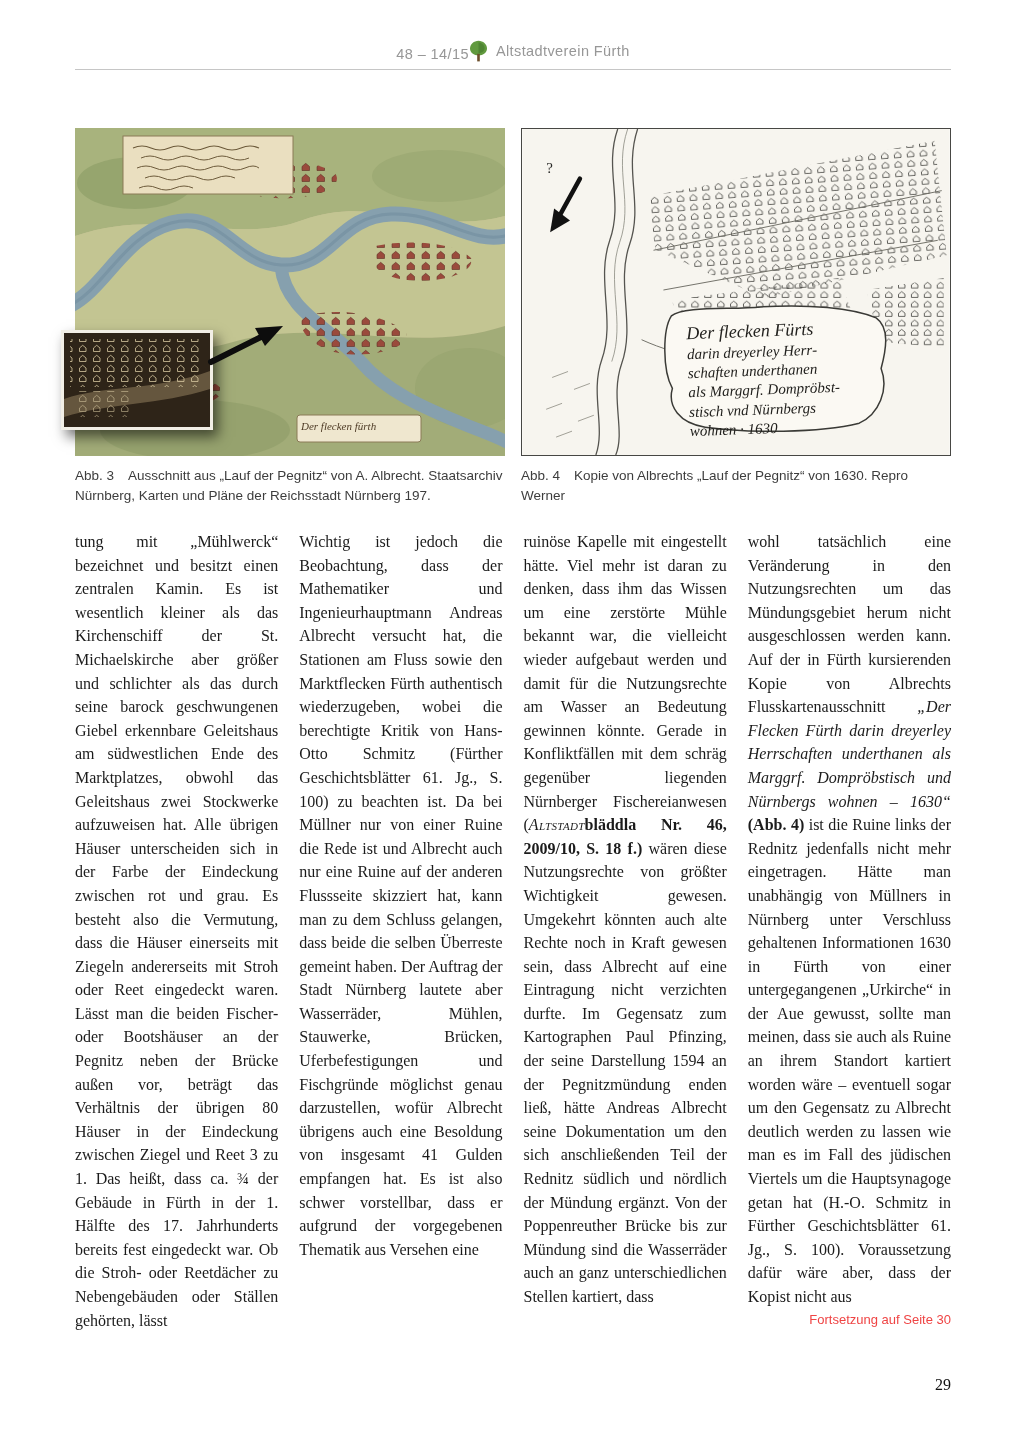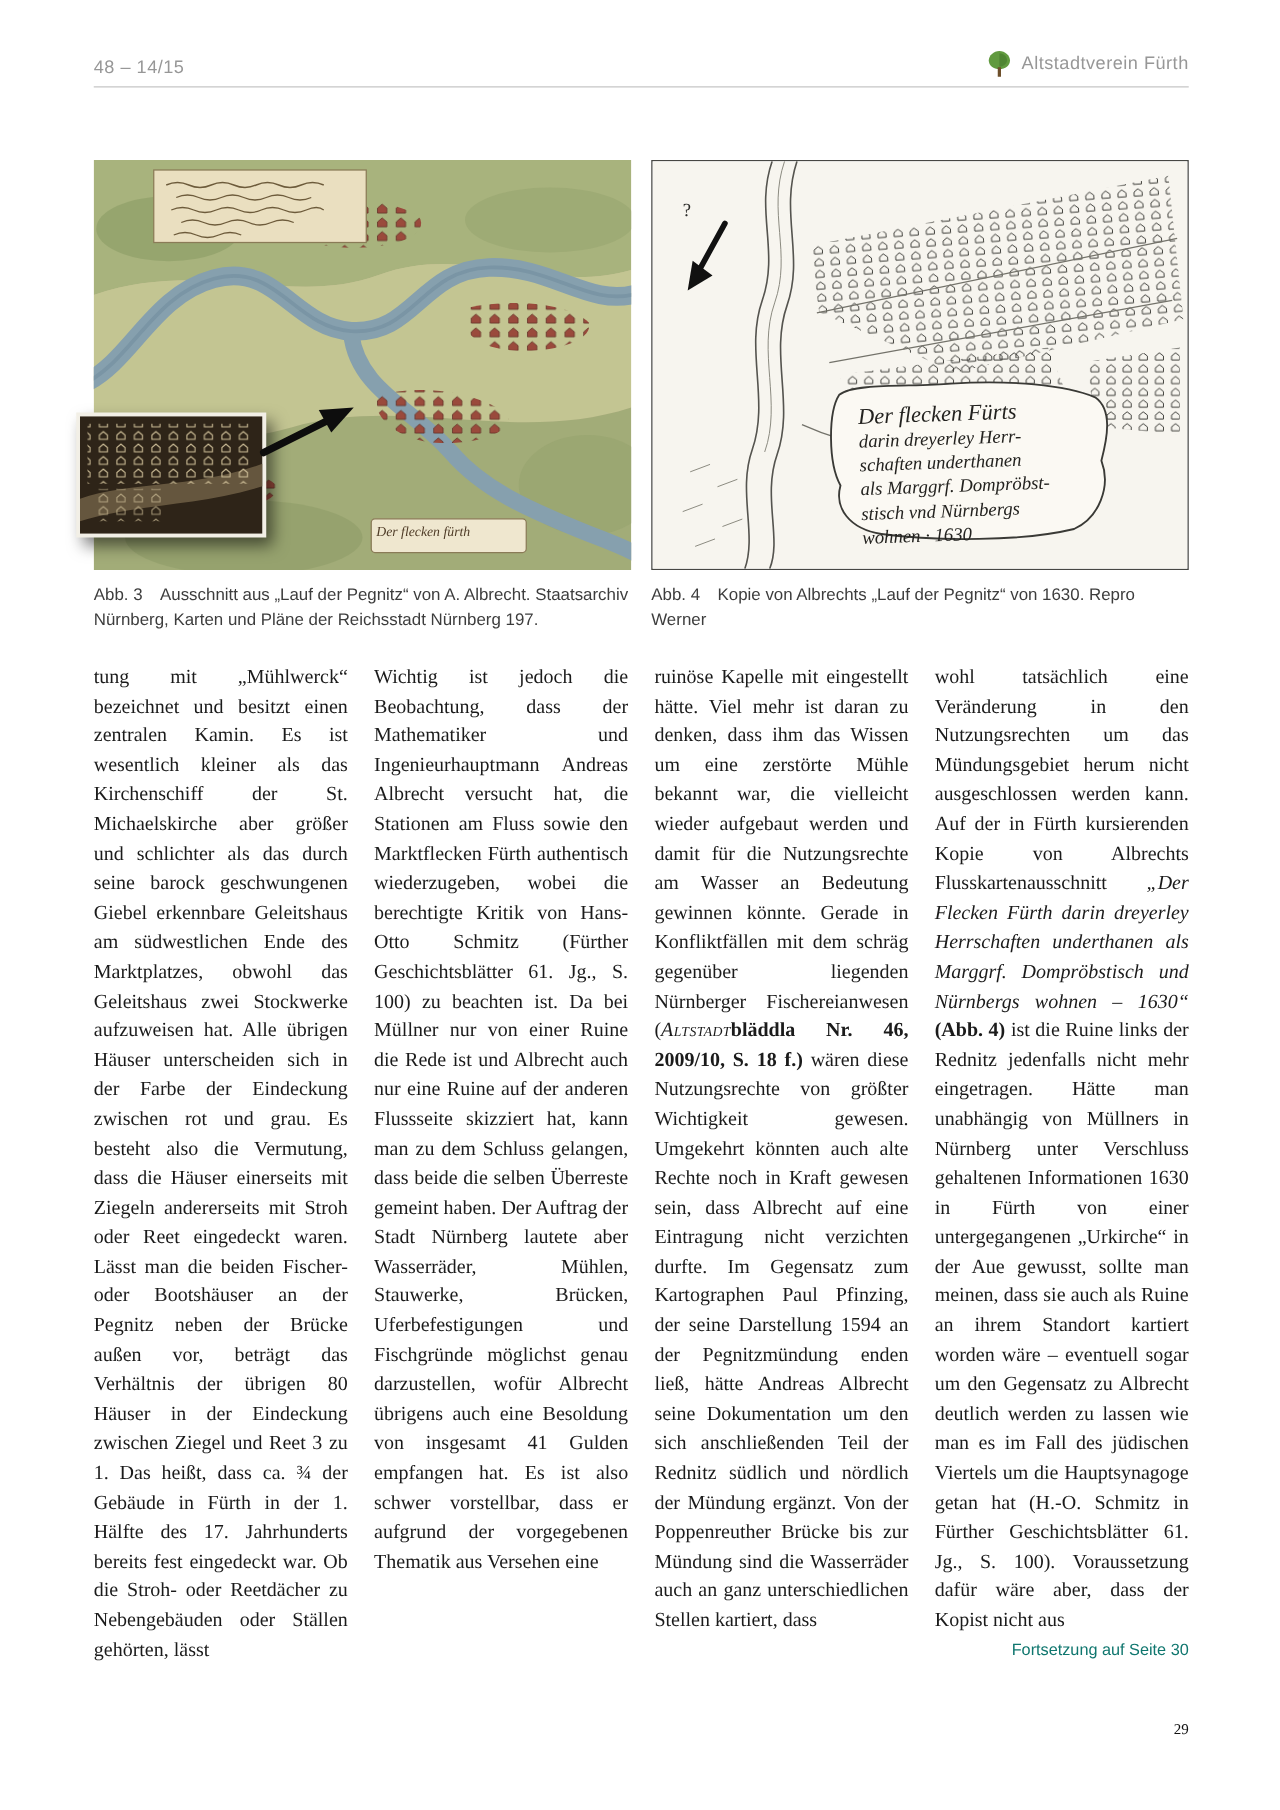--- a/index.html
+++ b/index.html
@@ -10,21 +10,21 @@
     position: relative;
     font-family: "Liberation Serif", serif;
     color: #1b1b1b;
     overflow: hidden;
   }
 
   
   .header {
     position: absolute; top: 40px; left: 75px; width: 876px;
     border-bottom: 1px solid #c6c6c6;
-    display: flex; justify-content: space-between; align-items: flex-end;
+    display: flex; justify-content: center; align-items: flex-end;
     padding-bottom: 7px;
     font-family: "Liberation Sans", sans-serif;
     font-size: 14.5px; color: #979797; letter-spacing: .4px;
   }
   .brand { display: flex; align-items: center; gap: 8px; }
 
   
   .figures { position: absolute; top: 128px; left: 75px; width: 876px; display: flex; gap: 16px; }
   .figure { width: 430px; margin: 0; }
   .img { position: relative; width: 430px; height: 328px; }
@@ -66,25 +66,25 @@
     hyphens: auto; -webkit-hyphens: auto;
   }
   .col p + p { margin-top: 23px; }
   .b { font-weight: bold; }
   .i { font-style: italic; }
   .sc { font-variant: small-caps; letter-spacing: .3px; font-style: italic; }
 
   .continuation {
     margin-top: 3px; text-align: right;
     font-family: "Liberation Sans", sans-serif;
-    font-size: 13px; color: #0f766e;
+    font-size: 13px; color: #ef4444;
   }
   .pageno {
     position: absolute; top: 1376px; left: 75px; width: 876px;
-    text-align: right; font-size: 12px; color: #111;
+    text-align: right; font-size: 16px; color: #111;
   }
 </style>
 </head>
 <body>
 
 <div class="page">
 
   <div class="header">
     <span>48 – 14/15</span>
     <span class="brand">

